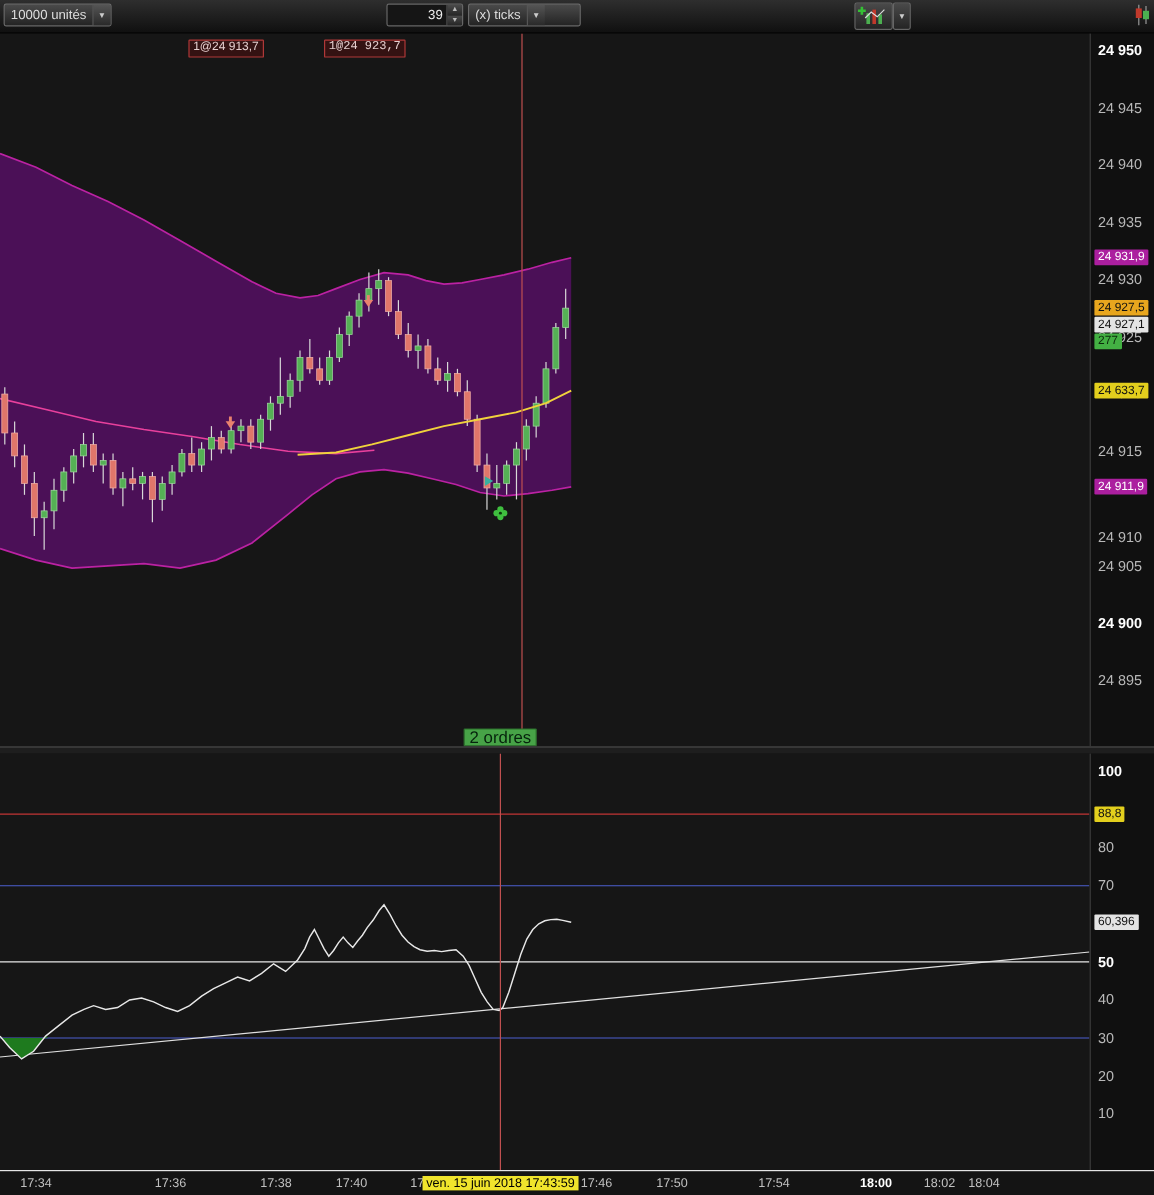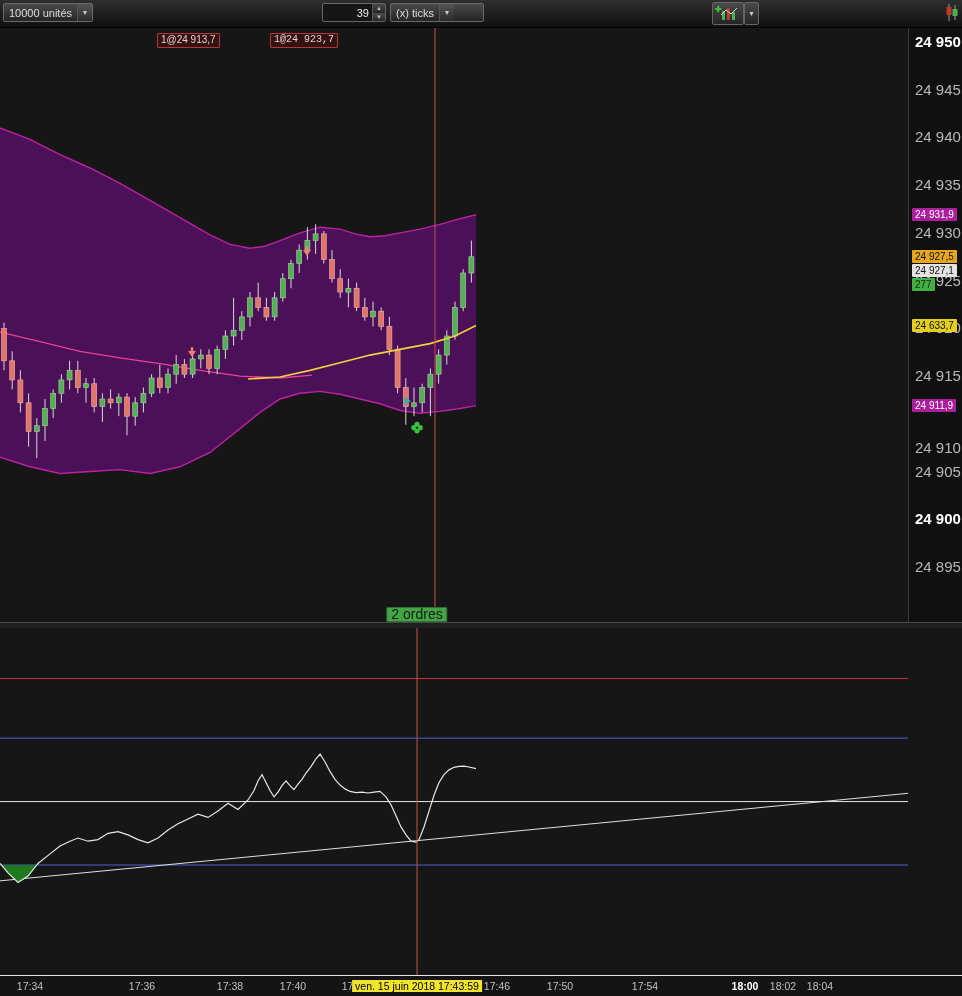--- a/index.html
+++ b/index.html
@@ -31,21 +31,21 @@
   .chart-area{position:absolute;left:0;top:28px;width:908px;height:594px;background:#161616;}
   .price-axis{position:absolute;left:908px;top:28px;width:54px;height:594px;background:#101010;
               border-left:1px solid #3c3c3c;box-sizing:border-box;}
   .panel-divider{position:absolute;left:0;top:622px;width:962px;height:6px;background:#1e1e1e;
                  border-top:1px solid #4a4a4a;box-sizing:border-box;}
   .ind-area{position:absolute;left:0;top:628px;width:908px;height:347px;background:#161616;}
   .ind-axis{position:absolute;left:908px;top:628px;width:54px;height:347px;background:#101010;
             border-left:1px solid #3c3c3c;box-sizing:border-box;}
   .time-axis{position:absolute;left:0;top:975px;width:962px;height:21px;background:#141414;
              border-top:1px solid #e5e5e5;box-sizing:border-box;padding-left:10px;}
-  .tick{position:absolute;left:6px;color:#b8b8b8;font-size:15px;height:12px;line-height:12px;white-space:nowrap;}
+  .tick{position:absolute;left:6px;color:#b8b8b8;font-size:12px;height:12px;line-height:12px;white-space:nowrap;}
   .tick.bold{color:#fff;font-weight:bold;}
   .pmarker{position:absolute;left:3px;font-size:10px;height:13px;line-height:13px;
            padding:0 3px;border-radius:1px;white-space:nowrap;z-index:3;}
   .tlabel{position:absolute;top:4px;transform:translateX(-50%);font-size:10.5px;color:#c0c0c0;white-space:nowrap;}
   .tlabel.bold{color:#fff;font-weight:bold;}
   .tlabel.hl{background:#f0e42c;color:#000;padding:0 3px;z-index:2;}
   .order-label{position:absolute;top:5px;height:13px;line-height:12px;font-size:10px;
                background:rgba(55,18,18,0.9);border:1px solid #b03838;color:#e6cfcf;
                padding:0 3px;border-radius:1px;white-space:nowrap;}
   .order-label.o1{left:157px;}
@@ -265,29 +265,41 @@
         <line x1="0" y1="110.14200000000001" x2="908" y2="110.14200000000001" stroke="#4d5fd0" stroke-width="1"></line>
         <line x1="0" y1="173.57000000000002" x2="908" y2="173.57000000000002" stroke="#e8e8e8" stroke-width="1"></line>
         <line x1="0" y1="236.99800000000002" x2="908" y2="236.99800000000002" stroke="#4d5fd0" stroke-width="1"></line>
         <line x1="0" y1="252.85500000000002" x2="908" y2="165.32436" stroke="#e0e0e0" stroke-width="1"></line>
         <polygon points="0,235.41230000000002 8,244.9265 18,254.44070000000002 28,248.0979 38,235.41230000000002 40,236.99800000000002 0,236.99800000000002" fill="#1e7a1e"></polygon>
         <polyline points="0,235.41230000000002 8,244.9265 18,254.44070000000002 28,248.0979 38,235.41230000000002 50,225.89810000000003 60,217.9696 70,213.2125 78,210.0411 88,213.2125 98,211.6268 108,205.28400000000002 118,203.69830000000002 128,206.86970000000002 138,211.6268 148,214.7982 158,210.0411 168,202.11260000000001 178,195.7698 188,191.01270000000002 198,186.25560000000002 208,189.42700000000002 218,183.0842 228,175.15570000000002 238,181.4985 248,171.98430000000002 254,162.4701 258,152.9559 262,146.6131 266,154.54160000000002 270,162.4701 274,168.8129 278,164.0558 282,157.71300000000002 286,152.9559 290,157.71300000000002 294,161.51868000000002 298,156.12730000000002 302,151.3702 306,145.0274 311,138.6846 316,130.7561 320,125.99900000000001 325,133.9275 330,143.4417 335,151.3702 340,157.07872 345,160.8844 350,163.42152000000002 356,164.69008000000002 362,164.0558 368,165.00722 374,164.0558 380,163.42152000000002 386,168.8129 391,176.7414 396,187.84130000000002 401,198.9412 406,206.86970000000002 411,213.2125 416,214.16392000000002 419,211.6268 424,198.9412 429,183.0842 434,167.2272 439,154.54160000000002 444,146.6131 449,141.856 454,139.31888000000004 459,138.36746 464,138.05032 469,139.00174 476,140.58744000000002" fill="none" stroke="#e8e8e8" stroke-width="1.2"></polyline>
         <line x1="417" y1="0" x2="417" y2="347" stroke="#c05050" stroke-width="1"></line>
       </svg>
   </div>
 
+  <div class="ind-axis" id="ind-axis">
+      <div class="tick bold" style="top: 9px;">100</div>
+      <div class="tick" style="top: 72.428px;">80</div>
+      <div class="tick" style="top: 104.142px;">70</div>
+      <div class="tick bold" style="top: 167.57px;">50</div>
+      <div class="tick" style="top: 199.284px;">40</div>
+      <div class="tick" style="top: 230.998px;">30</div>
+      <div class="tick" style="top: 262.712px;">20</div>
+      <div class="tick" style="top: 294.426px;">10</div>
+      <div class="pmarker" style="top: 43.5197px; background: rgb(227, 207, 29); color: rgb(17, 17, 17);">88,8</div>
+      <div class="pmarker" style="top: 133.6px; background: rgb(228, 228, 228); color: rgb(17, 17, 17);">60,396</div>
+    </div>
 
   <div class="time-axis" id="time-axis">
       <div class="tlabel" style="left: 30px;">17:34</div>
       <div class="tlabel" style="left: 142px;">17:36</div>
       <div class="tlabel" style="left: 230px;">17:38</div>
       <div class="tlabel" style="left: 293px;">17:40</div>
       <div class="tlabel" style="left: 352px;">17:4</div>
       <div class="tlabel" style="left: 497px;">17:46</div>
       <div class="tlabel" style="left: 560px;">17:50</div>
       <div class="tlabel" style="left: 645px;">17:54</div>
-      <div class="tlabel bold" style="left: 745px;">18:00</div>
+      <div class="tlabel bold" style="left: 730px;">18:00</div>
       <div class="tlabel" style="left: 783px;">18:02</div>
       <div class="tlabel" style="left: 820px;">18:04</div>
       <div class="tlabel hl" style="left: 417px;">ven. 15 juin 2018 17:43:59</div>
     </div>
 
 </div>
 
 </body></html>

